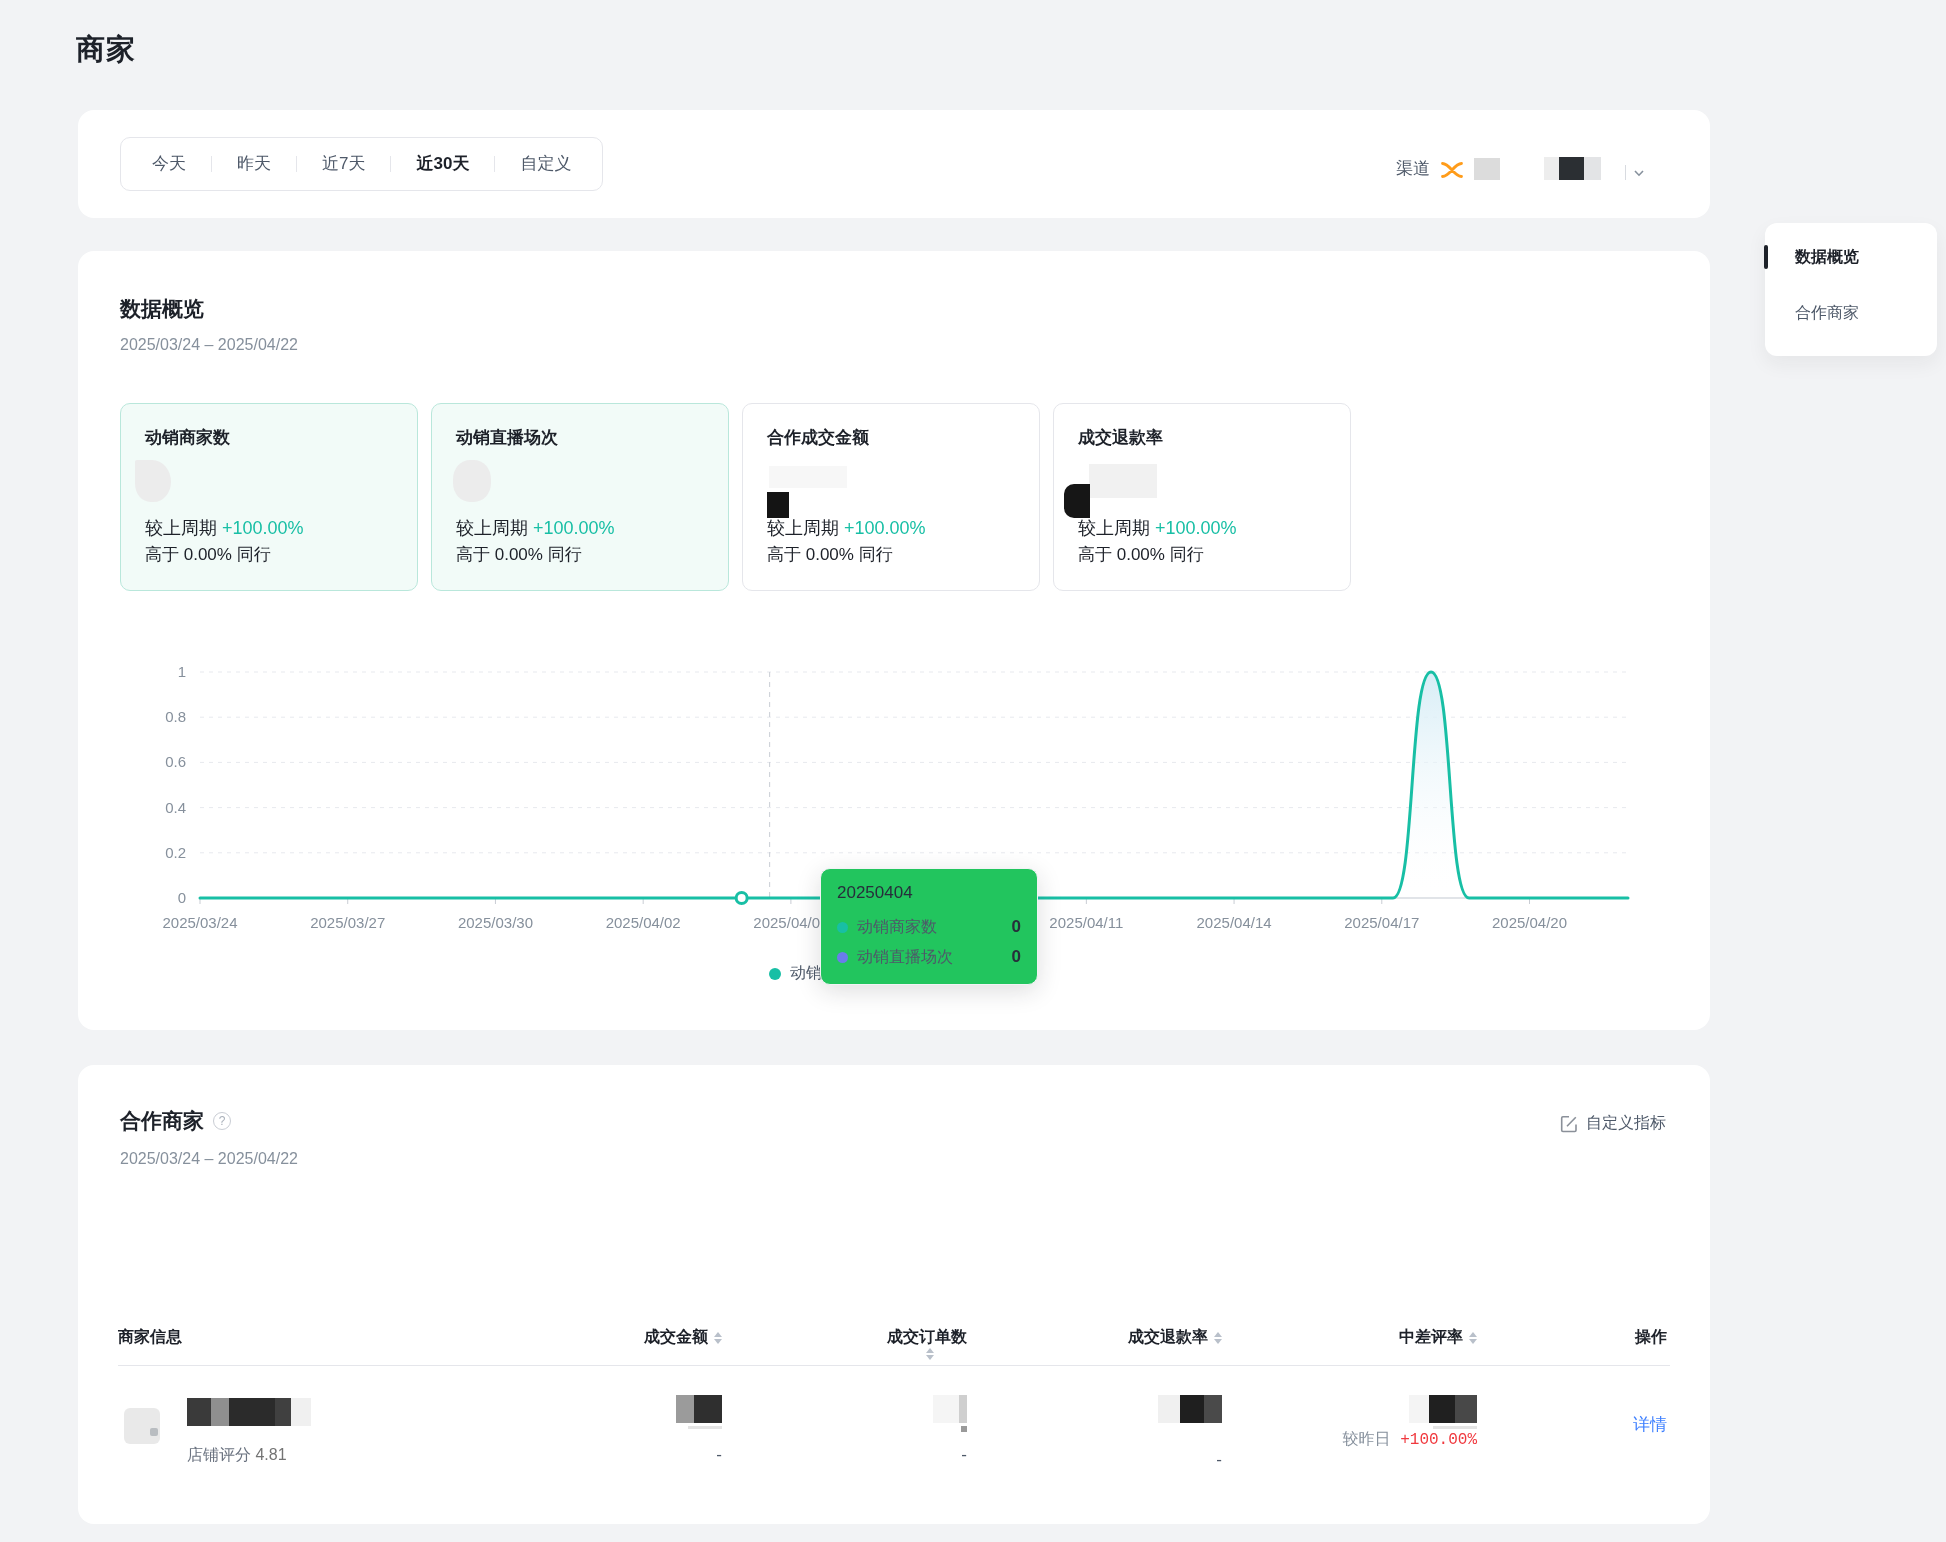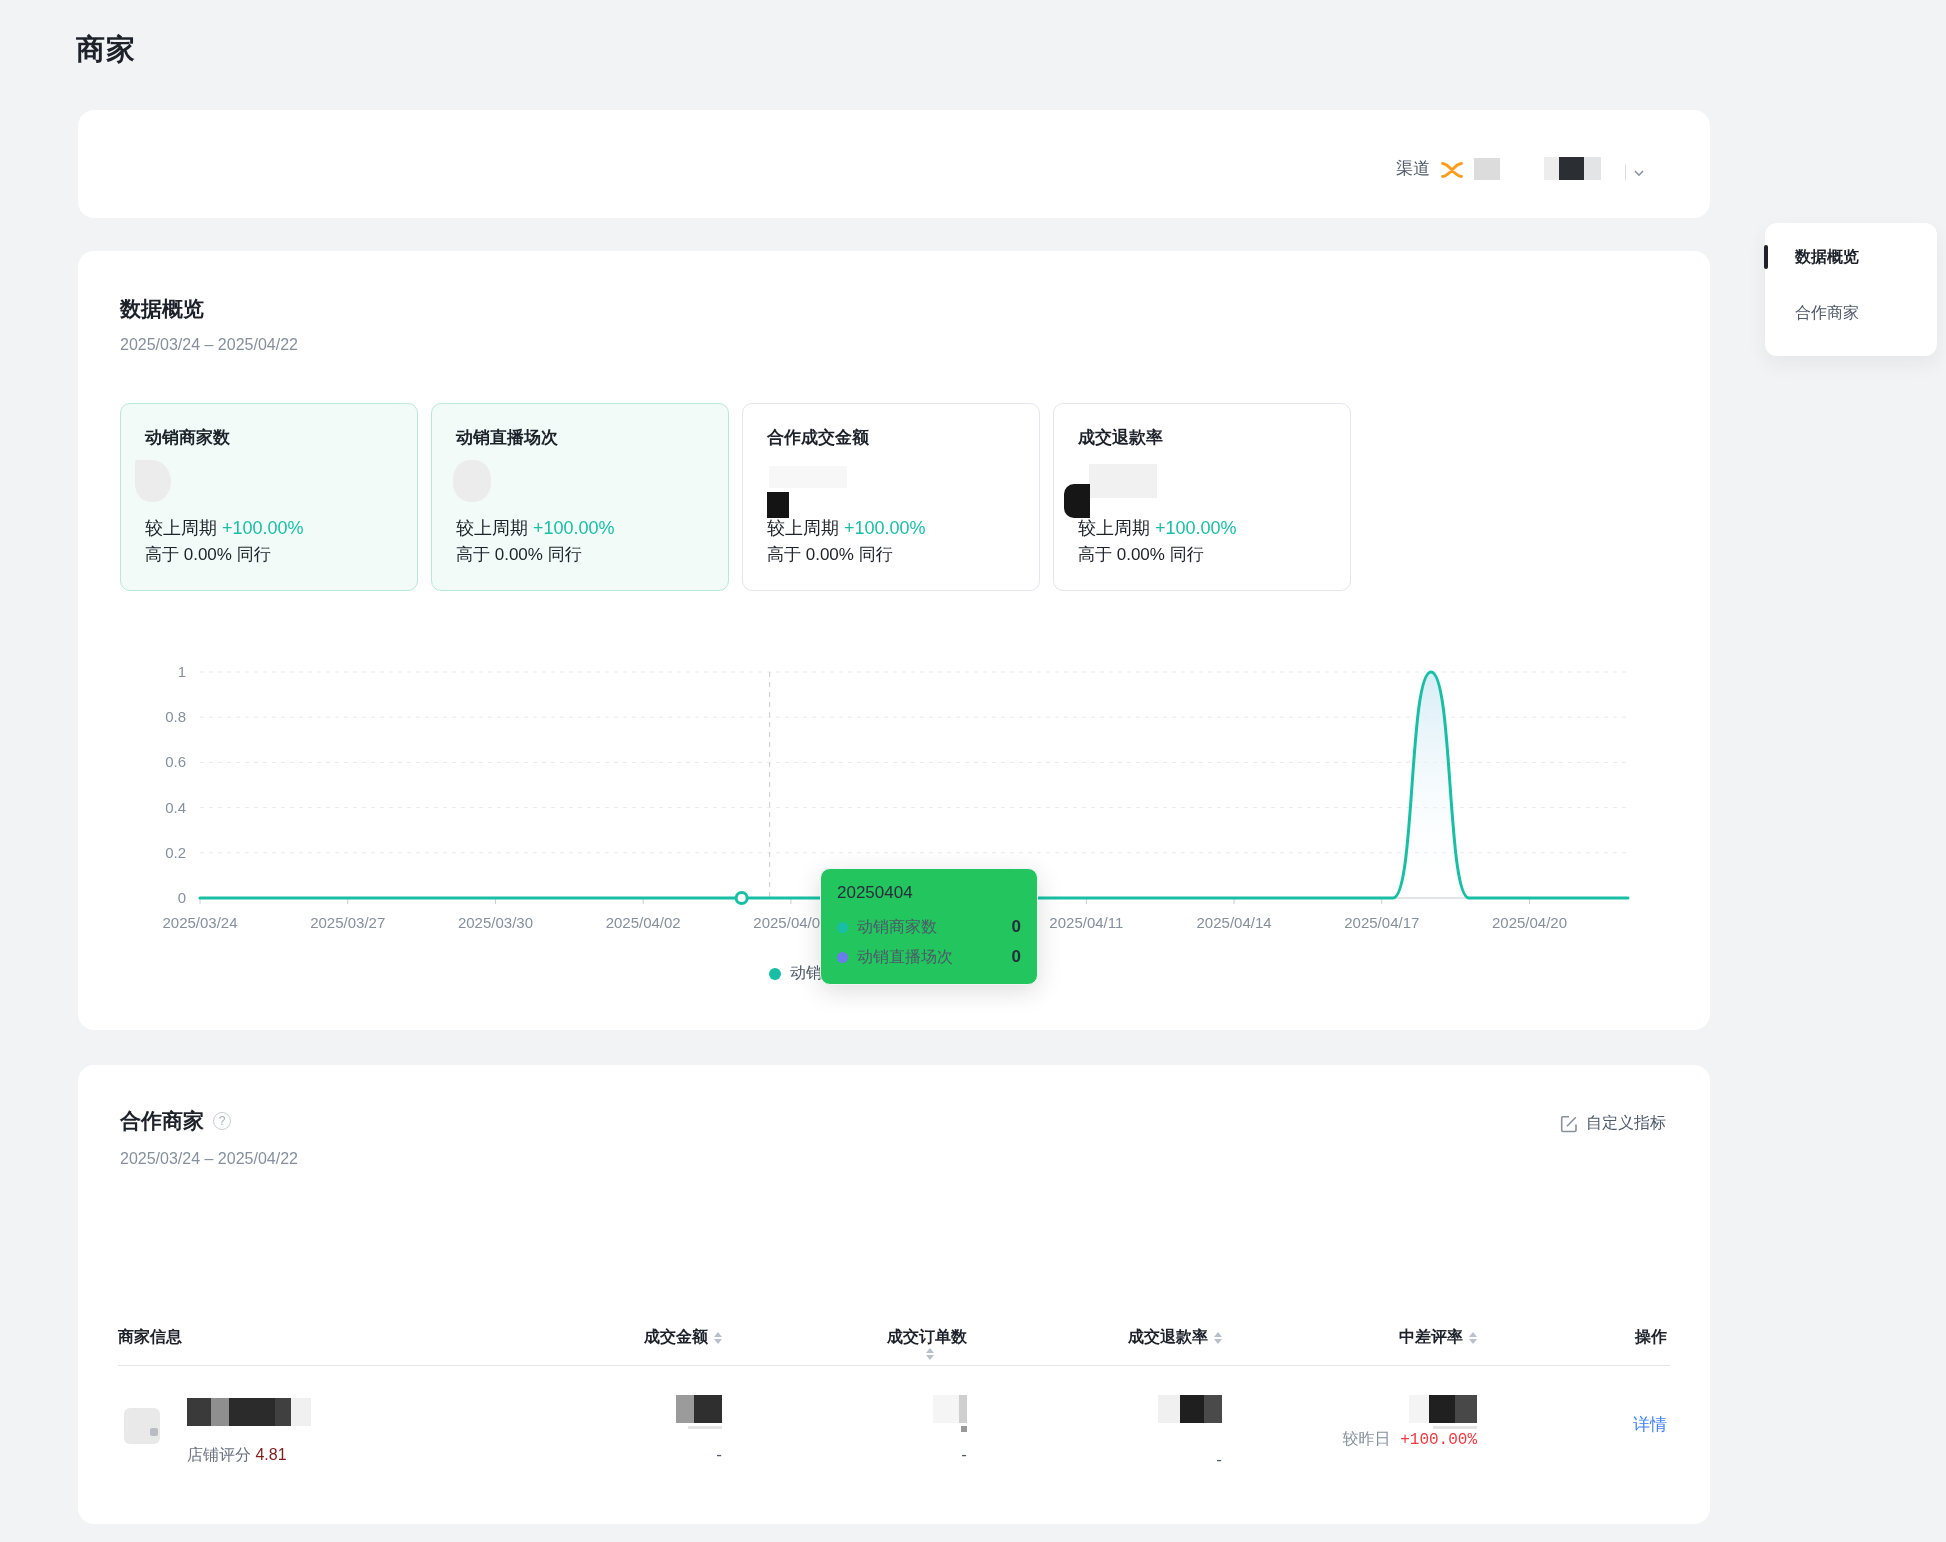--- a/index.html
+++ b/index.html
@@ -90,32 +90,43 @@
   #table-divider { position:absolute; left:40px; right:40px; top:300px; height:1px; background:#e5e6eb; }
 
   .row-cell { position:absolute; top:330px; }
   .num-col { text-align:right; }
   .mask-row { display:flex; height:28px; }
   .dash-val { font-size:17px; color:#4e5969; margin-top:27px; }
   #merchant-avatar { position:absolute; left:46px; top:343px; width:36px; height:36px; border-radius:6px; background:#e9e9e9; }
   #merchant-avatar .smudge { position:absolute; right:2px; bottom:8px; width:8px; height:8px; background:#9aa0a6; border-radius:2px; opacity:.6; }
   #merchant-name { position:absolute; left:109px; top:333px; display:flex; height:28px; }
   #merchant-rating { position:absolute; left:109px; top:380px; font-size:16px; color:#6b7380; }
-  #merchant-rating b { font-weight:400; color:#7f1d1d; }
+  #merchant-rating b { font-weight:400; color:#737373; }
   .review-line { font-size:16px; color:#86909c; white-space:nowrap;font-family:Liberation Mono, monospace; }
   .review-line .red { color:#f0383e; }
   #action-link { position:absolute; right:43px; top:348px; font-size:17px; color:#3d7fff; cursor:pointer; }
   .faint-mark { height:3px; background:#e4e4e4; margin:3px 0 0 auto; }
 </style>
 </head>
 <body>
 
 <div class="abs" id="page-title">商家</div>
 
 <div class="card" id="filter-card">
+  <div class="tabs">
+    <div class="tab">今天</div>
+    <div class="tab-divider"></div>
+    <div class="tab">昨天</div>
+    <div class="tab-divider"></div>
+    <div class="tab">近7天</div>
+    <div class="tab-divider"></div>
+    <div class="tab active">近30天</div>
+    <div class="tab-divider"></div>
+    <div class="tab">自定义</div>
+  </div>
   <div class="channel">
     <span class="channel-label">渠道</span>
     <span style="display:inline-flex;">
       <svg width="24" height="20" viewBox="0 0 24 20">
           <path d="M2.5 3.5 C10 3.5 14 16.5 21.5 16.5 M21.5 3.5 C14 3.5 10 16.5 2.5 16.5" stroke="#ff9c1a" stroke-width="2.8" fill="none" stroke-linecap="round"></path>
         </svg>
     </span>
     <span class="mask" style="width:26px;height:22px;background:#dcdcdc;"></span>
     <span style="display:inline-flex;margin-left:34px;">
       <span class="mask" style="width:15px;height:23px;background:#ededed;"></span>

